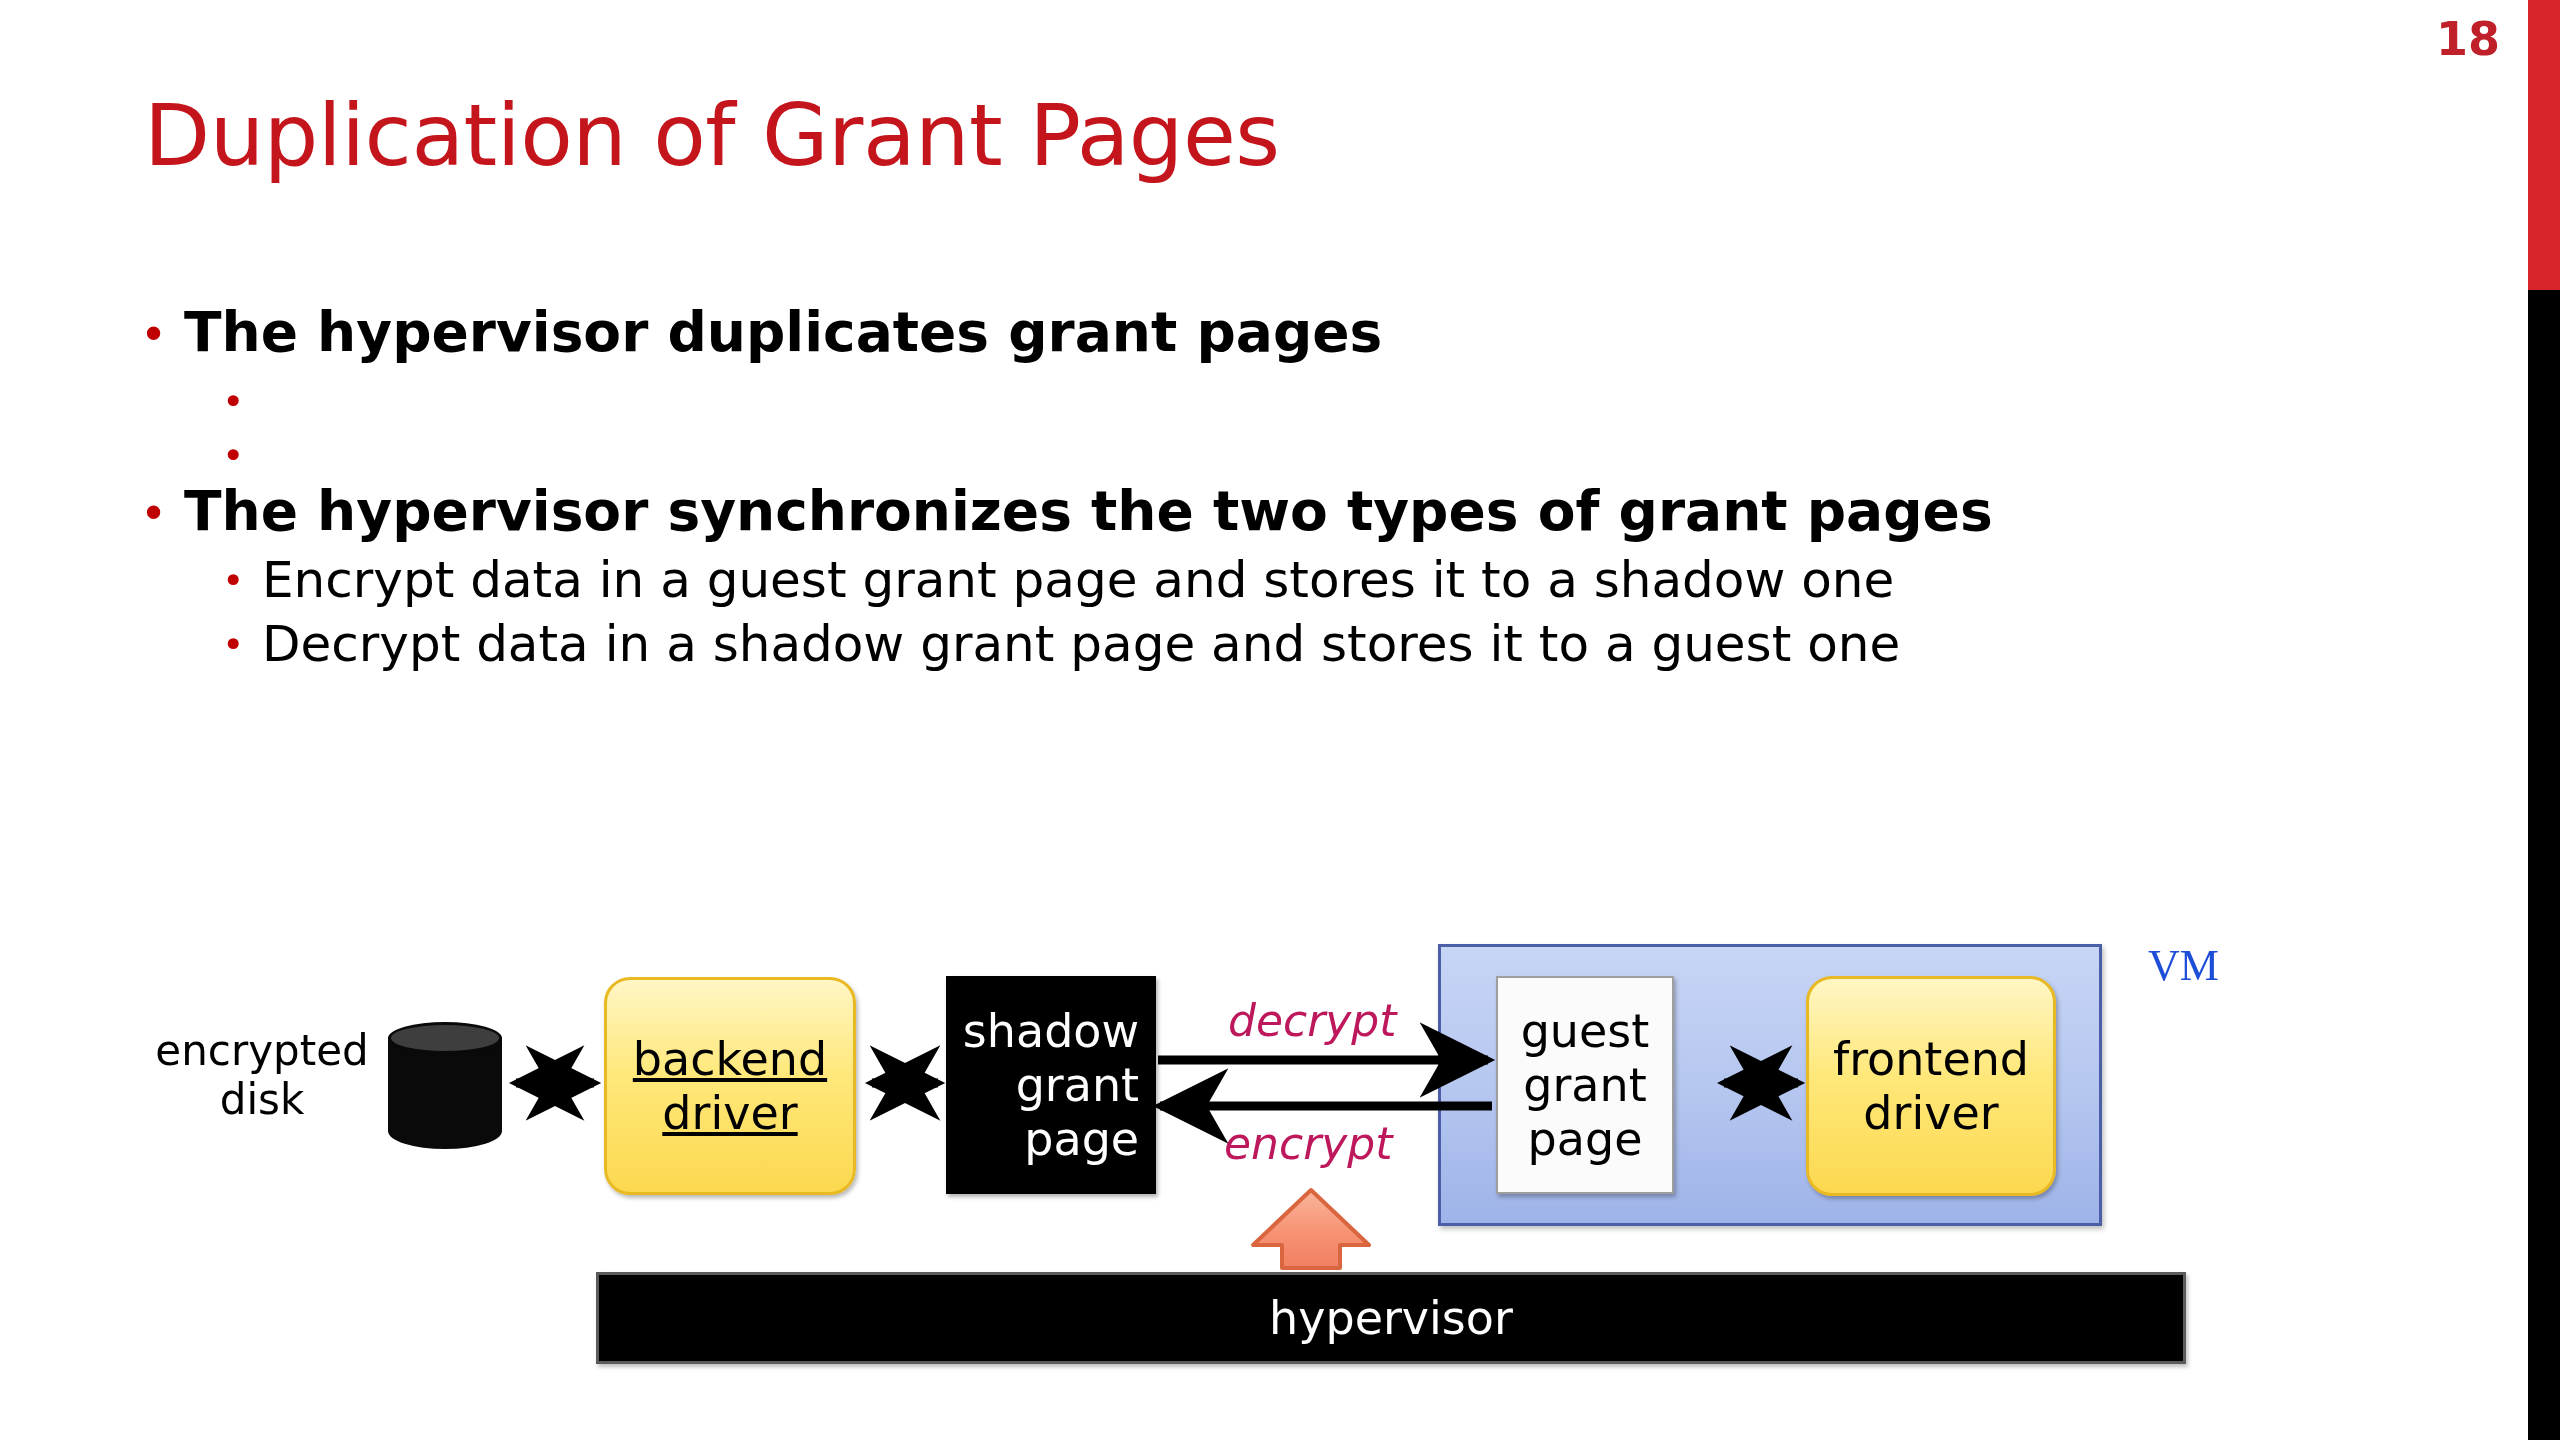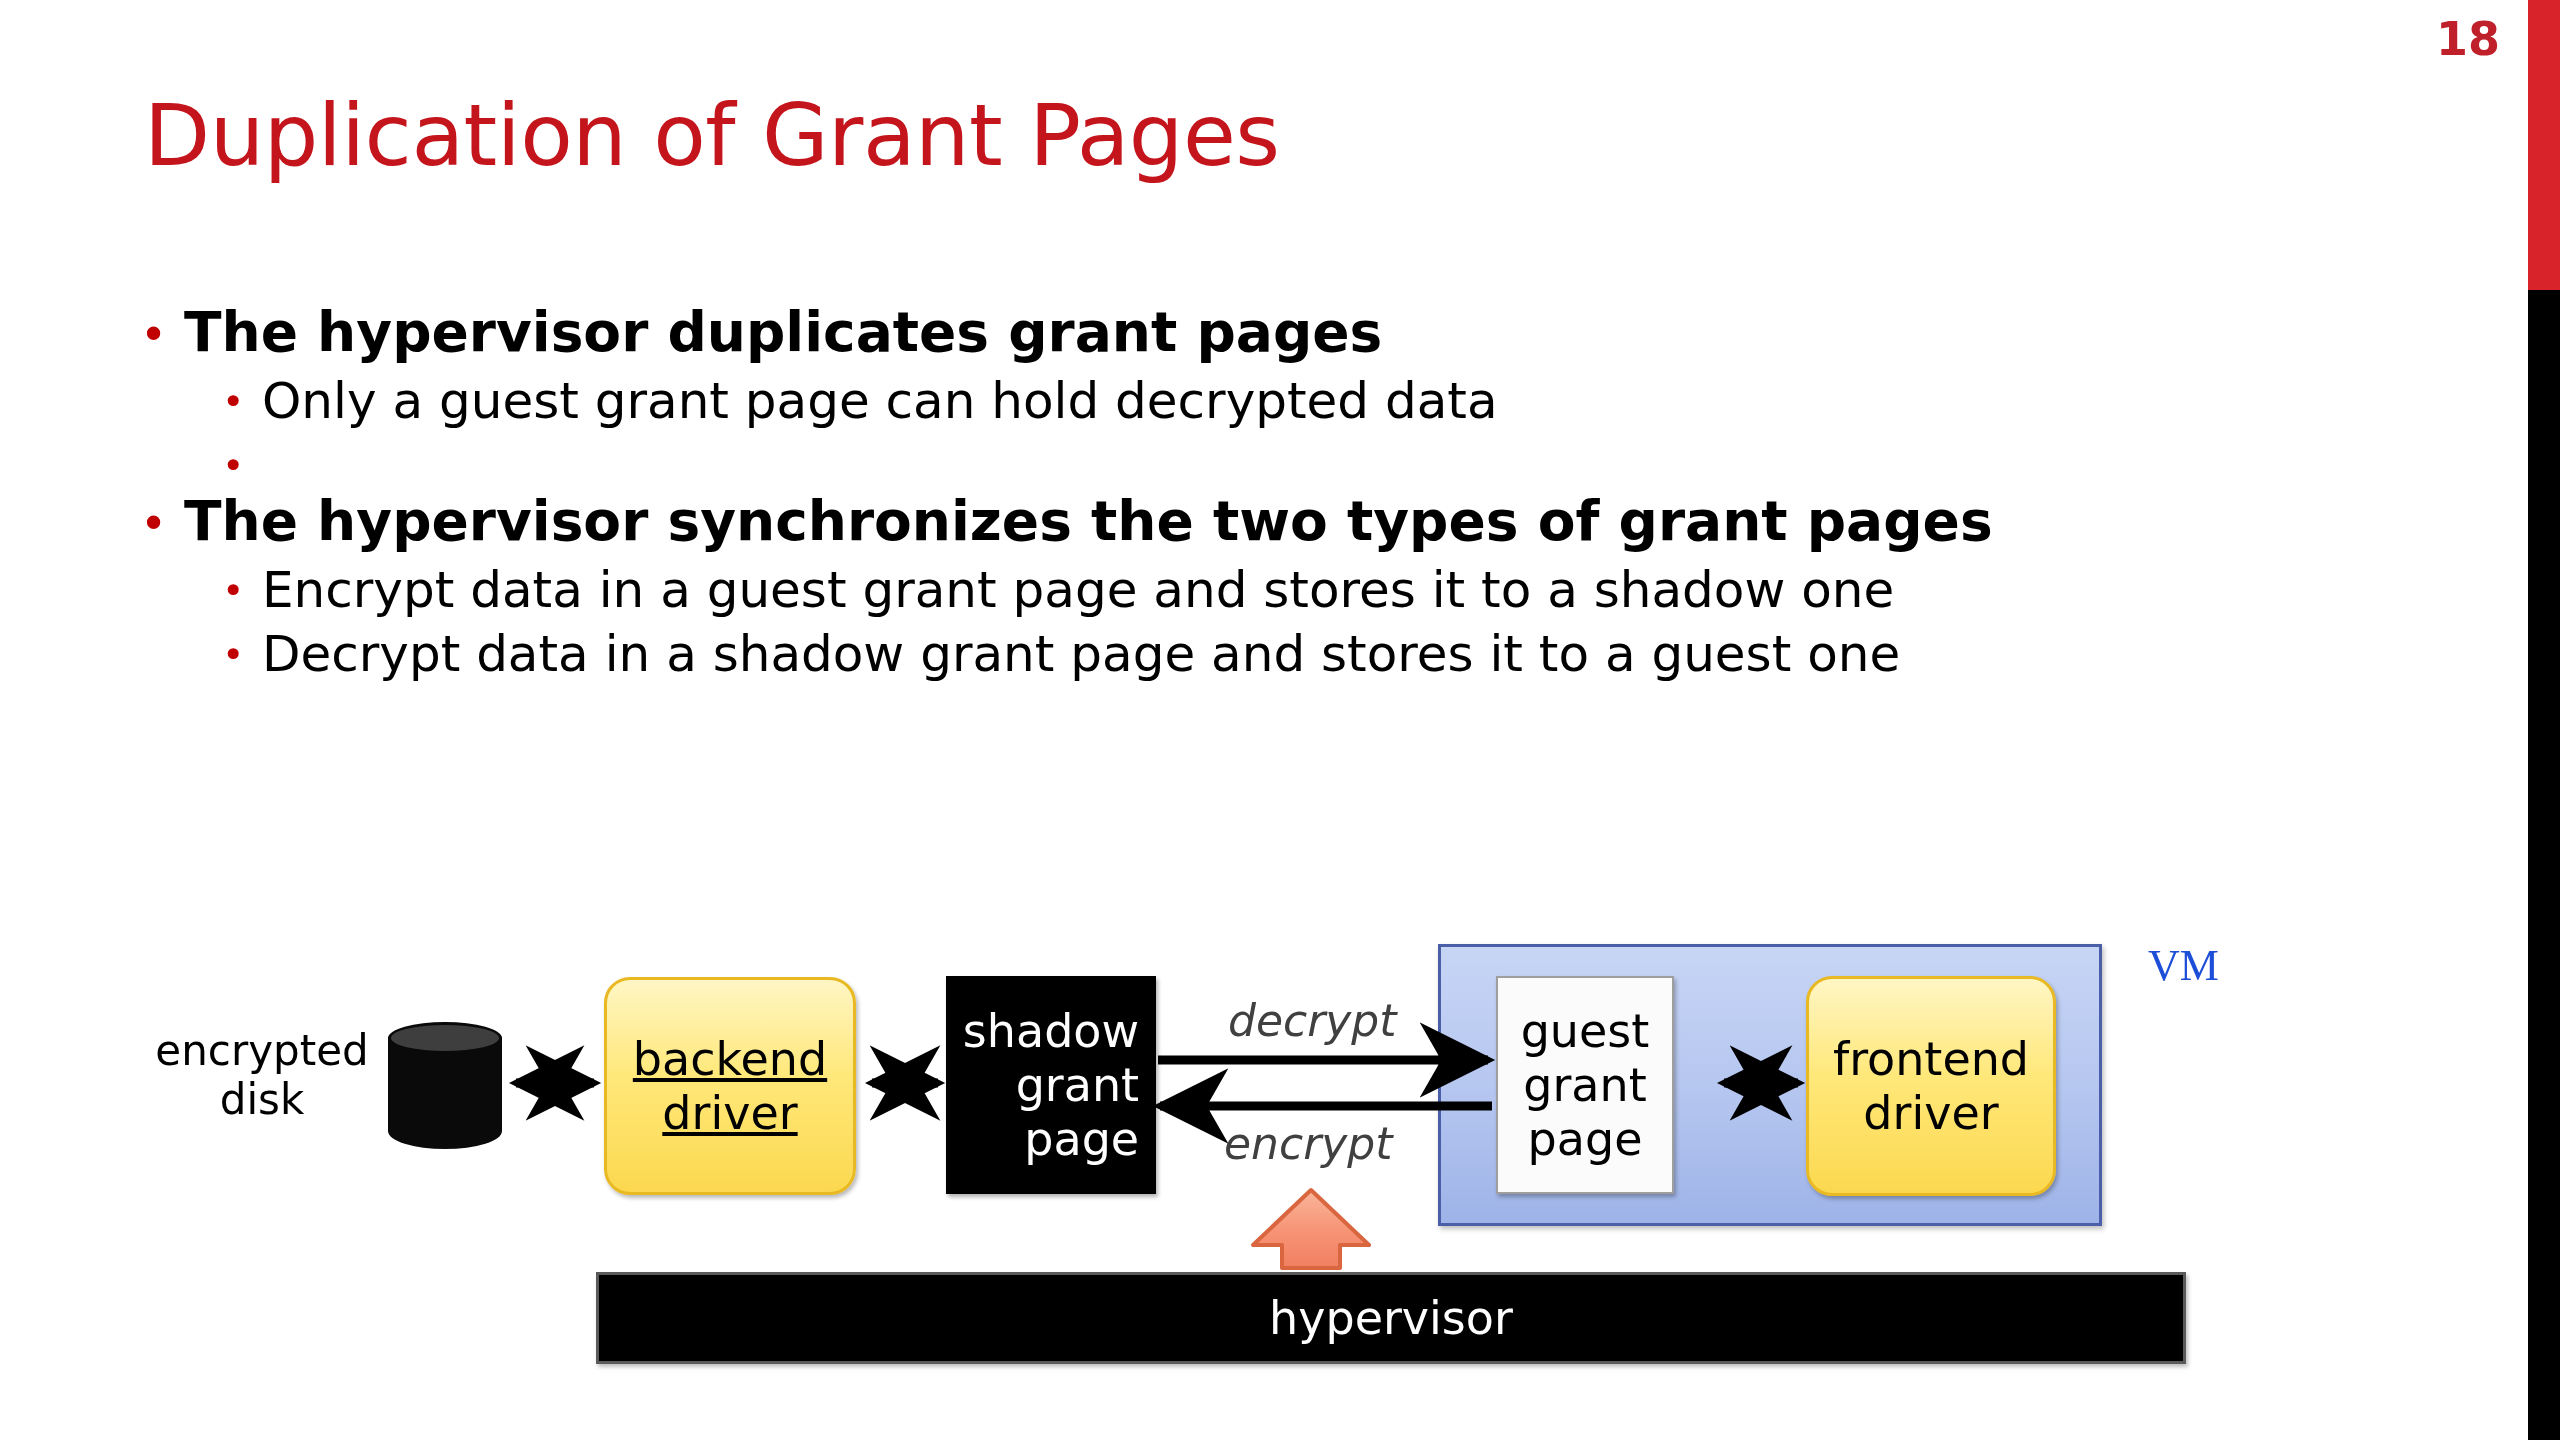--- a/index.html
+++ b/index.html
@@ -202,21 +202,21 @@
     box-sizing: border-box;
     display: flex; align-items: center; justify-content: center;
     color: #FFFFFF; font-size: 46px;
     box-shadow: 2px 3px 4px rgba(0,0,0,0.25);
   }
 
   
   .arrow-label {
     font-size: 44px;
     font-style: italic;
-    color: #404040;
+    color: #be185d;
     white-space: nowrap;
   }
   #label-decrypt { left: 1228px; top: 995px; }
   #label-encrypt { left: 1224px; top: 1118px; }
 
   svg.overlay {
     position: absolute;
     left: 0; top: 0;
     width: 2560px; height: 1440px;
     pointer-events: none;
@@ -236,21 +236,20 @@
 
   <div id="bullets">
 
     <div class="bullet-row lvl1">
       <span class="bullet-dot">•</span>
       <span class="bullet-text">The hypervisor duplicates grant pages</span>
     </div>
 
     <div class="bullet-row lvl2">
       <span class="bullet-dot">•</span>
-      <span class="bullet-text">Only a guest grant page can hold decrypted data</span>
     </div>
 
     <div class="bullet-row lvl2">
       <span class="bullet-dot">•</span>
     </div>
 
     <div class="bullet-row lvl1">
       <span class="bullet-dot">•</span>
       <span class="bullet-text">The hypervisor synchronizes the two types of grant pages</span>
     </div>

